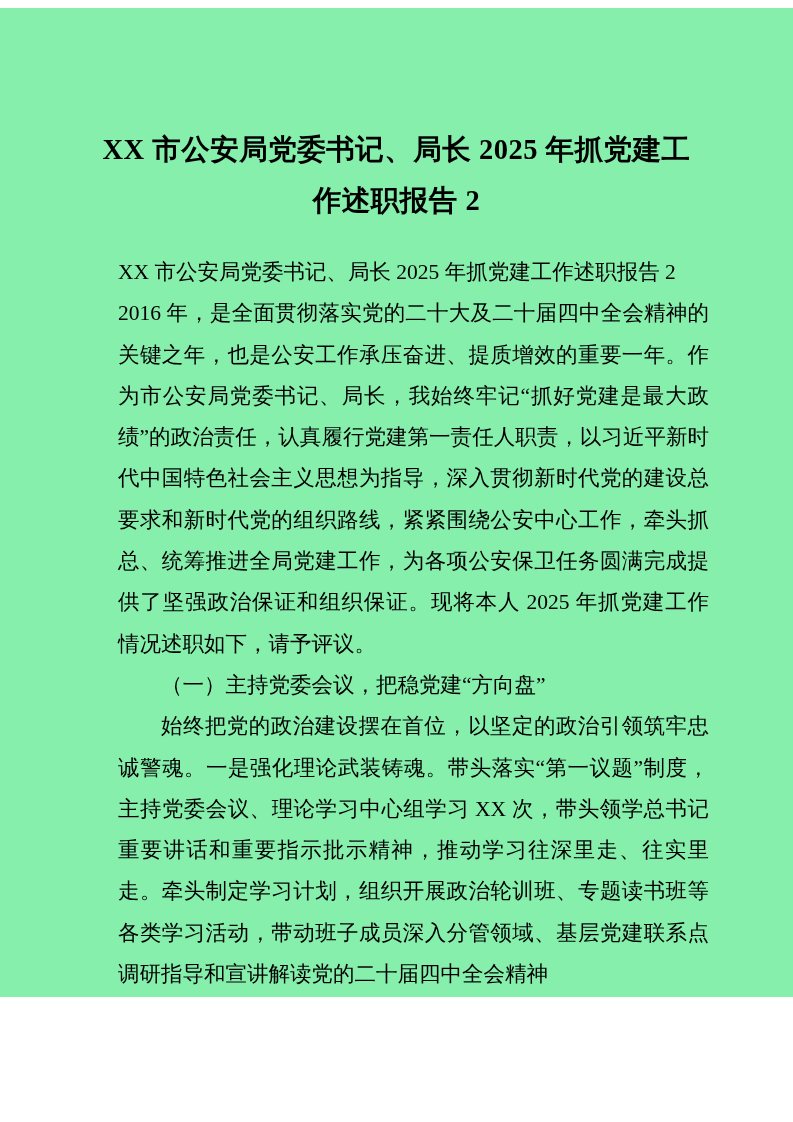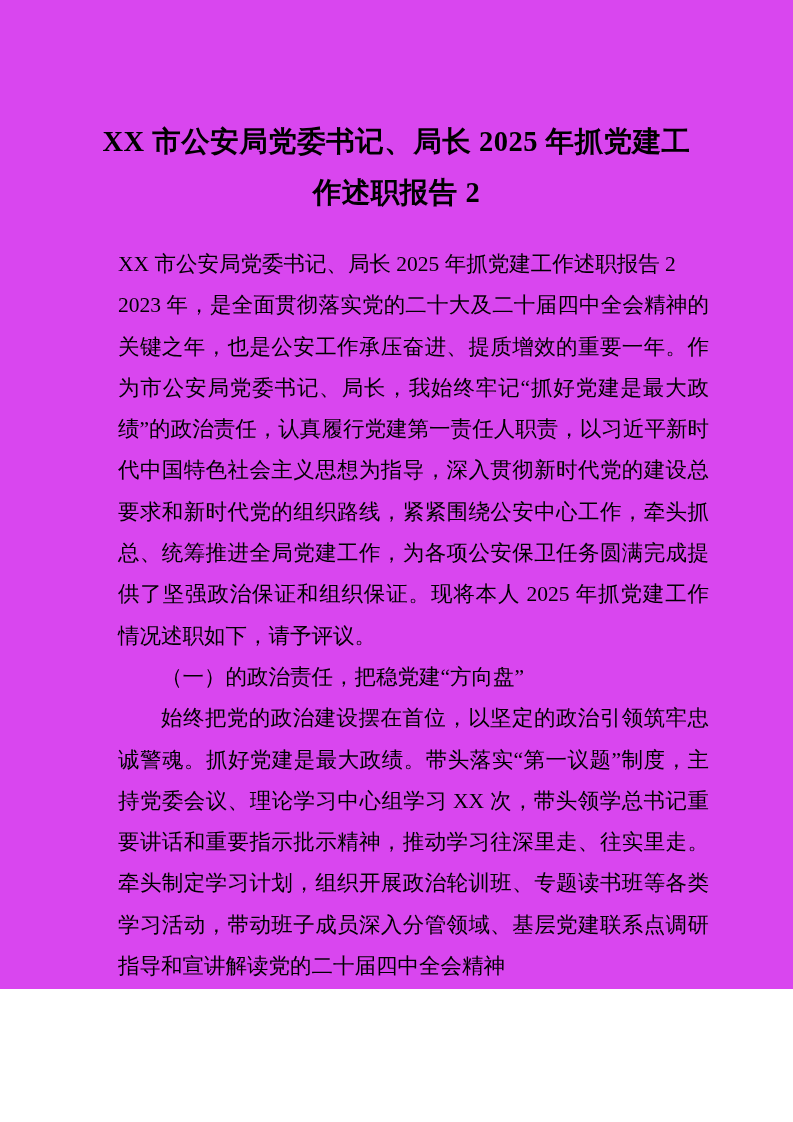--- a/index.html
+++ b/index.html
@@ -4,22 +4,22 @@
 <style>
   html, body {
     margin: 0;
     padding: 0;
     background: #ffffff;
   }
   .page {
     position: relative;
     width: 793px;
     height: 989px;
-    margin: 0 auto;
-    background: #d946ef;
+    margin: 8px auto;
+    background: #86efac;
     color: #000000;
     overflow: hidden;
     box-sizing: border-box;
     font-family: "Liberation Serif", "DejaVu Serif", serif;
   }
   .doc-title {
     margin: 116px 88px 0 88px;
     text-align: center;
     font-size: 28.5px;
     line-height: 51px;
@@ -44,17 +44,17 @@
   }
 </style>
 </head>
 <body>
 
 <div class="page">
   <h1 class="doc-title">XX 市公安局党委书记、局长 2025 年抓党建工作述职报告 2</h1>
 
   <div class="doc-body">
     <p>XX 市公安局党委书记、局长 2025 年抓党建工作述职报告 2</p>
-    <p>2023 年，是全面贯彻落实党的二十大及二十届四中全会精神的关键之年，也是公安工作承压奋进、提质增效的重要一年。作为市公安局党委书记、局长，我始终牢记“抓好党建是最大政绩”的政治责任，认真履行党建第一责任人职责，以习近平新时代中国特色社会主义思想为指导，深入贯彻新时代党的建设总要求和新时代党的组织路线，紧紧围绕公安中心工作，牵头抓总、统筹推进全局党建工作，为各项公安保卫任务圆满完成提供了坚强政治保证和组织保证。现将本人 2025 年抓党建工作情况述职如下，请予评议。</p>
-    <p class="indent">（一）的政治责任，把稳党建“方向盘”</p>
-    <p class="indent">始终把党的政治建设摆在首位，以坚定的政治引领筑牢忠诚警魂。抓好党建是最大政绩。带头落实“第一议题”制度，主持党委会议、理论学习中心组学习 XX 次，带头领学总书记重要讲话和重要指示批示精神，推动学习往深里走、往实里走。牵头制定学习计划，组织开展政治轮训班、专题读书班等各类学习活动，带动班子成员深入分管领域、基层党建联系点调研指导和宣讲解读党的二十届四中全会精神</p>
+    <p>2016 年，是全面贯彻落实党的二十大及二十届四中全会精神的关键之年，也是公安工作承压奋进、提质增效的重要一年。作为市公安局党委书记、局长，我始终牢记“抓好党建是最大政绩”的政治责任，认真履行党建第一责任人职责，以习近平新时代中国特色社会主义思想为指导，深入贯彻新时代党的建设总要求和新时代党的组织路线，紧紧围绕公安中心工作，牵头抓总、统筹推进全局党建工作，为各项公安保卫任务圆满完成提供了坚强政治保证和组织保证。现将本人 2025 年抓党建工作情况述职如下，请予评议。</p>
+    <p class="indent">（一）主持党委会议，把稳党建“方向盘”</p>
+    <p class="indent">始终把党的政治建设摆在首位，以坚定的政治引领筑牢忠诚警魂。一是强化理论武装铸魂。带头落实“第一议题”制度，主持党委会议、理论学习中心组学习 XX 次，带头领学总书记重要讲话和重要指示批示精神，推动学习往深里走、往实里走。牵头制定学习计划，组织开展政治轮训班、专题读书班等各类学习活动，带动班子成员深入分管领域、基层党建联系点调研指导和宣讲解读党的二十届四中全会精神</p>
   </div>
 </div>
 
 </body></html>

